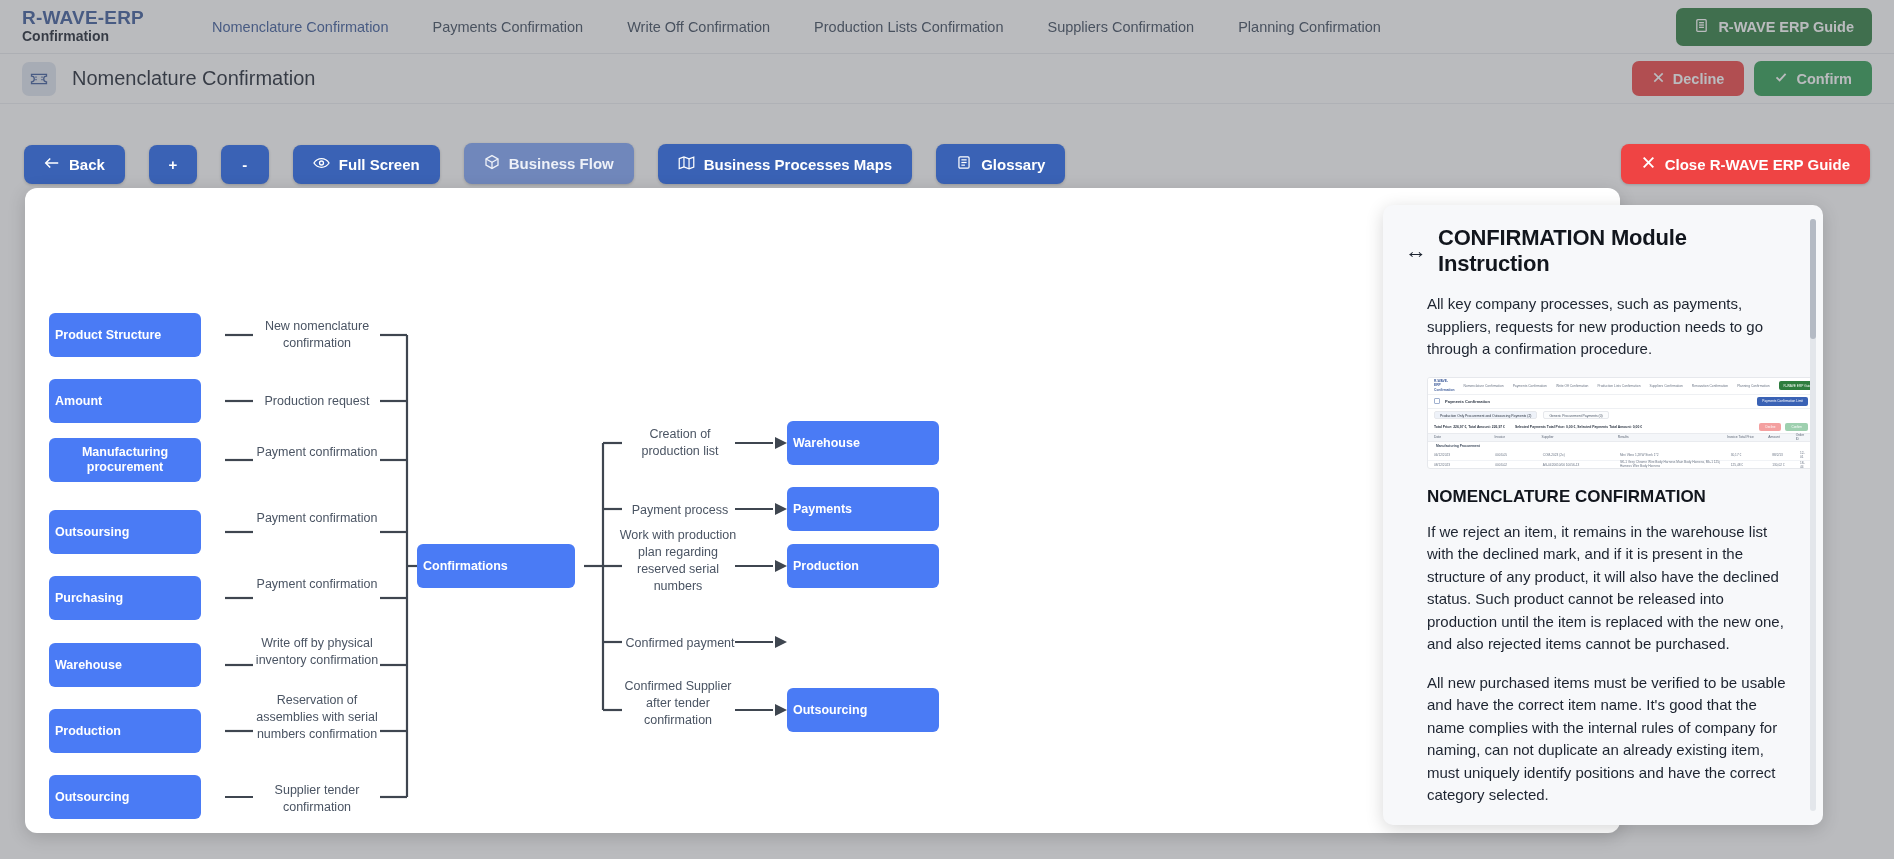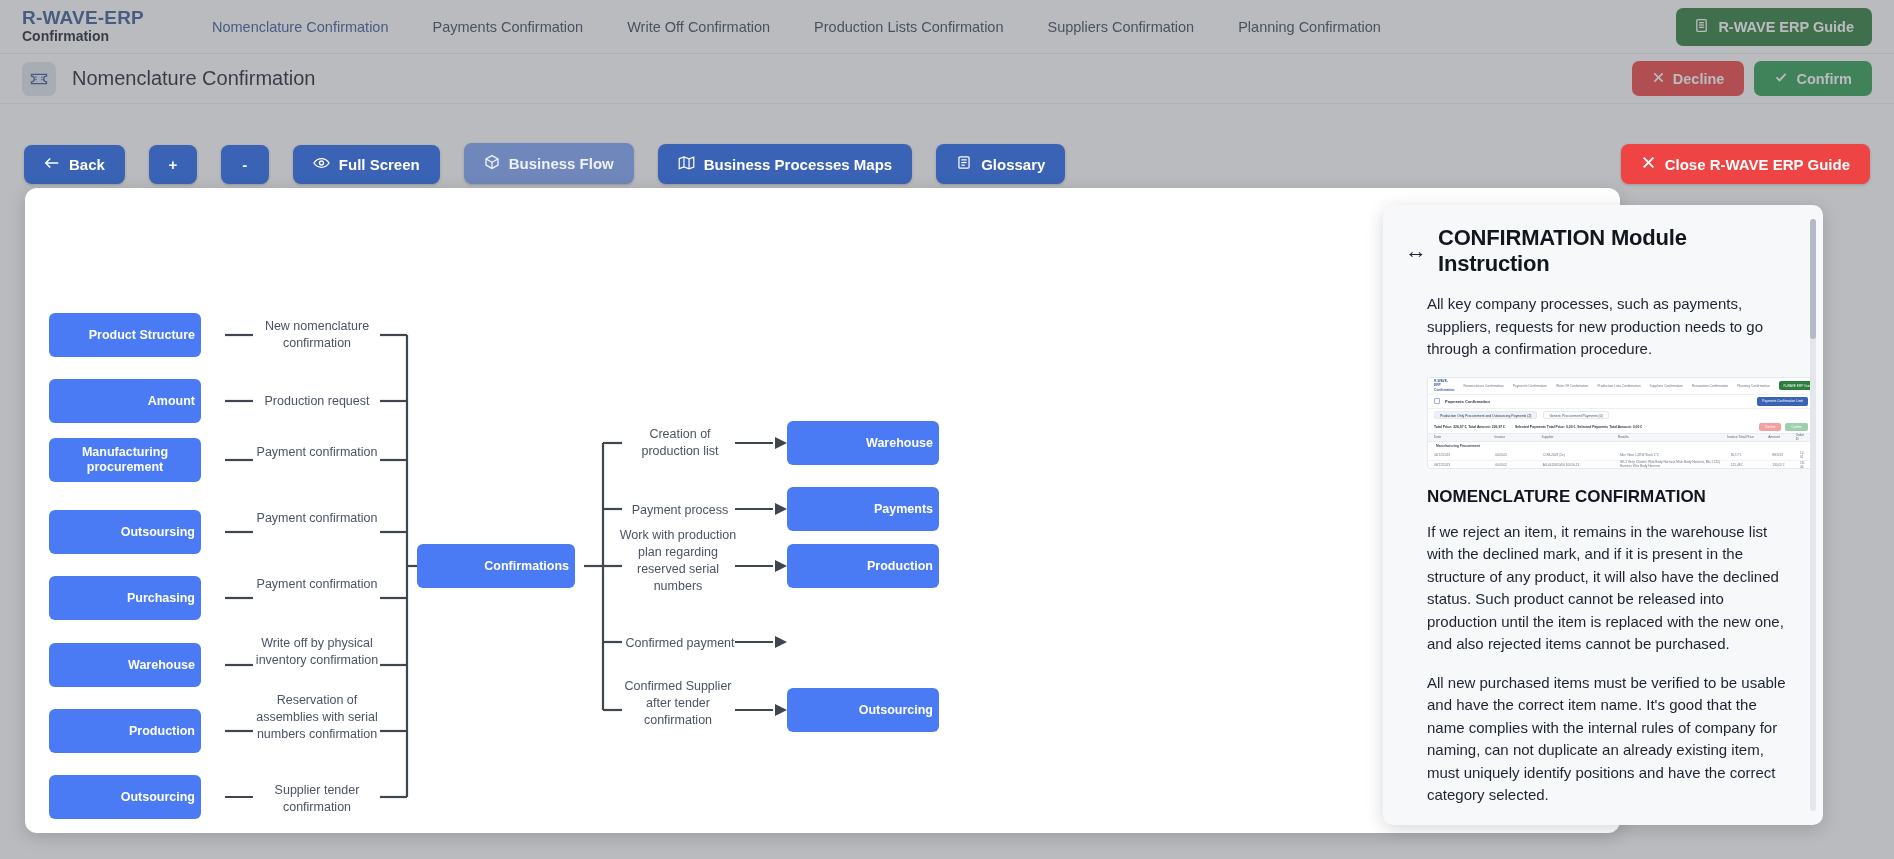--- a/index.html
+++ b/index.html
@@ -129,21 +129,21 @@
   .t-th { font-size:3.3px; color:#5a6474; }
   .t-tr { height:11px; display:flex; align-items:center; padding:0 6px;
           border-bottom:1px solid #f1f3f6; }
   .t-td { font-size:3.2px; color:#6b7585; }
   .t-grp { font-size:3.3px; color:#3d4a5c; font-weight:700; }
 
   
   .flow { position:absolute; inset:0; }
   .node {
     position:absolute; background:#4a7bf5; color:#fff; border-radius:6px;
-    display:flex; align-items:center; justify-content:flex-end; text-align:center;
+    display:flex; align-items:center; justify-content:flex-start; text-align:center;
     font-size:12.5px; font-weight:700; line-height:1.2; padding:4px 6px;
   }
   .edge-label {
     position:absolute; font-size:12.5px; color:#4a5463; text-align:center; line-height:1.35;
   }
   svg.wires { position:absolute; inset:0; width:100%; height:100%; pointer-events:none; }
 </style>
 </head>
 <body>
 

